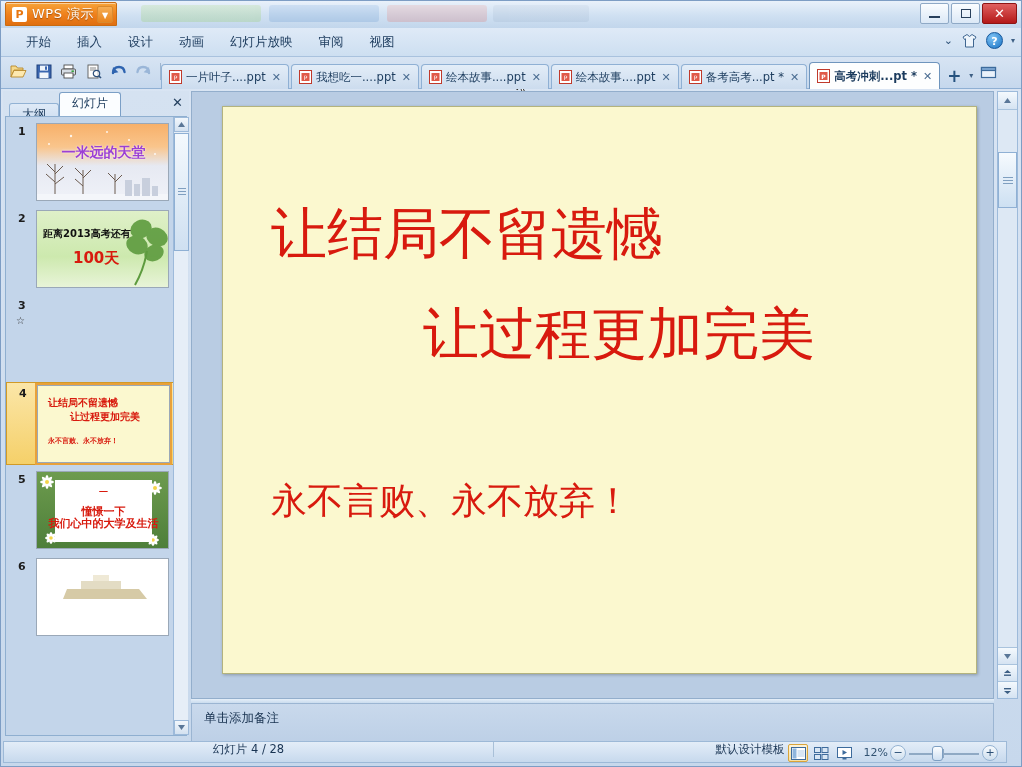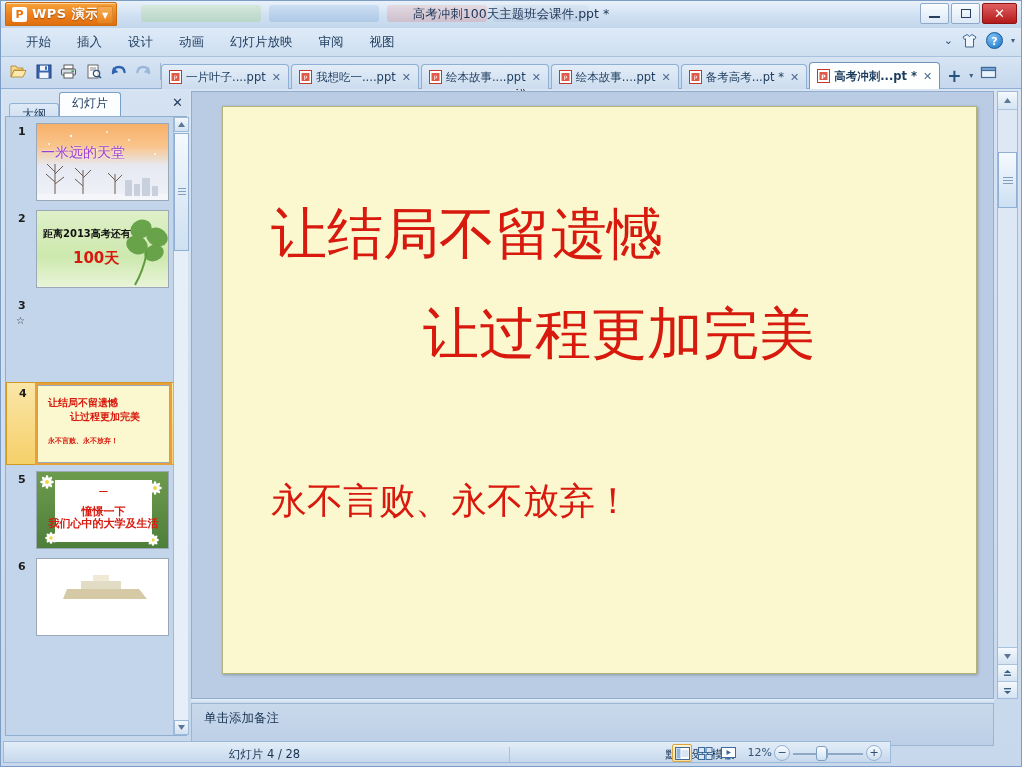--- a/index.html
+++ b/index.html
@@ -25,21 +25,21 @@
     background:linear-gradient(#f7a43a,#ee7f1b 55%,#e06f10);
     border:1px solid #c96b10; border-radius:2px 2px 0 0;
     display:flex; align-items:center; gap:5px; padding-left:6px;
     box-shadow:inset 0 1px 0 rgba(255,255,255,.5);
   }
   .wps-logo{
     width:15px; height:15px; background:#fff; color:#e8760f;
     font-size:11px; font-weight:bold; line-height:15px; text-align:center;
     border-radius:2px;
   }
-  .wps-name{ color:#fff; font-size:13px; font-weight:bold; letter-spacing:.5px;
+  .wps-name{ color:#fff; font-size:13px; font-weight:normal; letter-spacing:.5px;
     text-shadow:0 1px 1px rgba(0,0,0,.35); }
   .wps-caret{
     position:absolute; right:3px; top:3px; width:16px; height:17px;
     background:linear-gradient(#f6ae55,#e9841d); border:1px solid #d98a2e;
     color:#fff; font-size:8px; line-height:17px; text-align:center; border-radius:2px;
   }
   .ghost-tabs{ position:absolute; left:140px; top:4px; width:500px; height:19px; opacity:.35; }
   .ghost{ position:absolute; top:0; height:17px; border-radius:3px; }
   .doc-title{
     position:absolute; left:0; top:5px; width:1020px; text-align:center;
@@ -169,23 +169,23 @@
   .notes{
     position:absolute; left:190px; top:702px; right:27px; height:43px;
     background:linear-gradient(#c9d9ec,#bccfe6); border:1px solid #9bb5d2;
     padding:6px 0 0 12px; font-size:12.5px; color:#16304e;
   }
   .notes-split{ position:absolute; left:190px; top:698px; right:27px; height:4px;
     background:linear-gradient(#e5eef8,#cadcee); }
 
   
   .status{
-    position:absolute; left:2px; bottom:3px; width:888px; height:22px;
+    position:absolute; left:2px; bottom:3px; width:1004px; height:22px;
     background:linear-gradient(#e3edf8,#c7d9ed); border:1px solid #9db9d7;
-    display:flex; align-items:flex-end; font-size:11.5px; color:#183352;padding-left:16px;
+    display:flex; align-items:flex-start; font-size:11.5px; color:#183352;
   }
   .st-slide{ width:490px; text-align:center; border-right:1px solid #a9c0d8; }
   .st-tpl{ flex:1; text-align:center; }
   .view-btns{ position:absolute; right:152px; top:2px; display:flex; gap:3px; }
   .vbtn{ width:20px; height:18px; border:1px solid transparent; border-radius:2px;
     display:flex; align-items:center; justify-content:center; }
   .vbtn.active{ border-color:#d9a43a; background:linear-gradient(#fdf3d8,#f6e0a2); }
   .zoom-pct{ position:absolute; right:118px; top:4px; font-size:11px; color:#335473; }
   .zslider{ position:absolute; right:8px; top:3px; width:108px; height:16px; }
   .zmin,.zplus{ position:absolute; top:0; width:16px; height:16px; border-radius:50%;
@@ -220,21 +220,20 @@
       <div class="ghost" style="left:246px;width:100px;background:linear-gradient(#eab9b9,#d98e8e);"></div>
       <div class="ghost" style="left:352px;width:96px;background:linear-gradient(#c9d6e6,#a9bed6);"></div>
     </div>
 
     <div class="wps-btn">
       <div class="wps-logo">P</div>
       <div class="wps-name">WPS 演示</div>
       <div class="wps-caret">▼</div>
     </div>
 
-    <div class="doc-title">高考冲刺100天主题班会课件.ppt *</div>
 
     <div class="win-ctl win-min">
       <div class="bar-min"></div>
     </div>
     <div class="win-ctl win-max">
       <div class="sq-max"></div>
     </div>
     <div class="win-ctl win-close">
       <span>✕</span>
     </div>
@@ -422,22 +421,22 @@
             </g>
             <g fill="#fff" opacity=".85">
               <circle cx="12" cy="20" r="1"></circle>
                 <circle cx="34" cy="12" r="1.2"></circle>
                 <circle cx="60" cy="26" r="1"></circle>
               <circle cx="92" cy="16" r="1.1"></circle>
                 <circle cx="118" cy="30" r="1"></circle>
                 <circle cx="70" cy="8" r="1"></circle>
             </g>
           </svg>
-          <div style="position:absolute;left:4px;top:20px;width:125px;font-size:14px;
-                      font-weight:normal;color:#9b3fd4;text-shadow:0 0 2px #fff;font-family:'DejaVu Serif',serif;">一米远的天堂</div>
+          <div style="position:absolute;left:4px;top:20px;width:125px;text-align:center;font-size:14px;
+                      font-weight:bold;color:#9b3fd4;text-shadow:0 0 2px #fff;font-family:'DejaVu Serif',serif;">一米远的天堂</div>
         </div>
       </div>
 
       <div class="thumb-row">
         <div class="thumb-num">2</div>
         <div class="thumb-box">
           <div style="position:absolute;inset:0;background:linear-gradient(#dff0c8,#cde9ae 60%,#e8f4d8);"></div>
           <svg width="133" height="78" viewBox="0 0 133 78" style="position:absolute;inset:0;">
             <g fill="#5d9b3e" opacity=".9">
               <ellipse cx="104" cy="18" rx="11" ry="9" transform="rotate(-25 104 18)"></ellipse>

